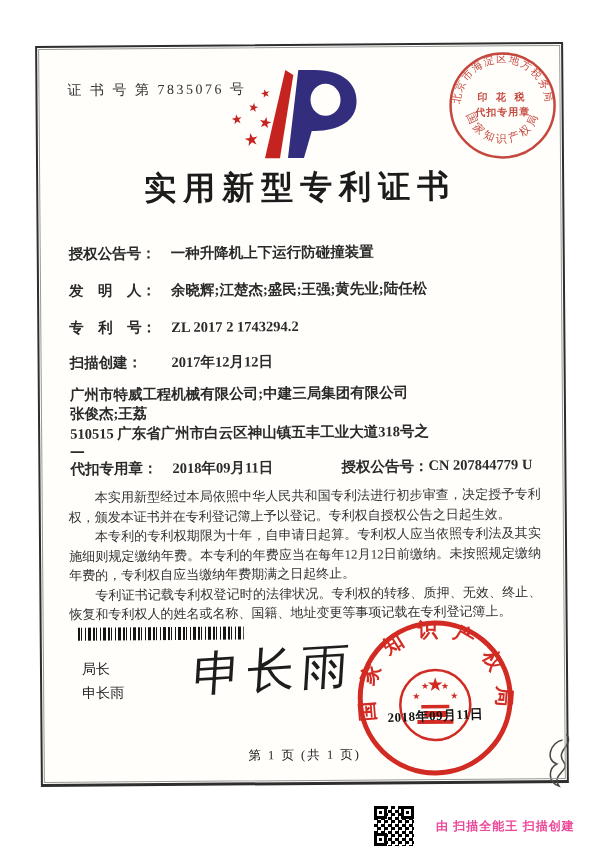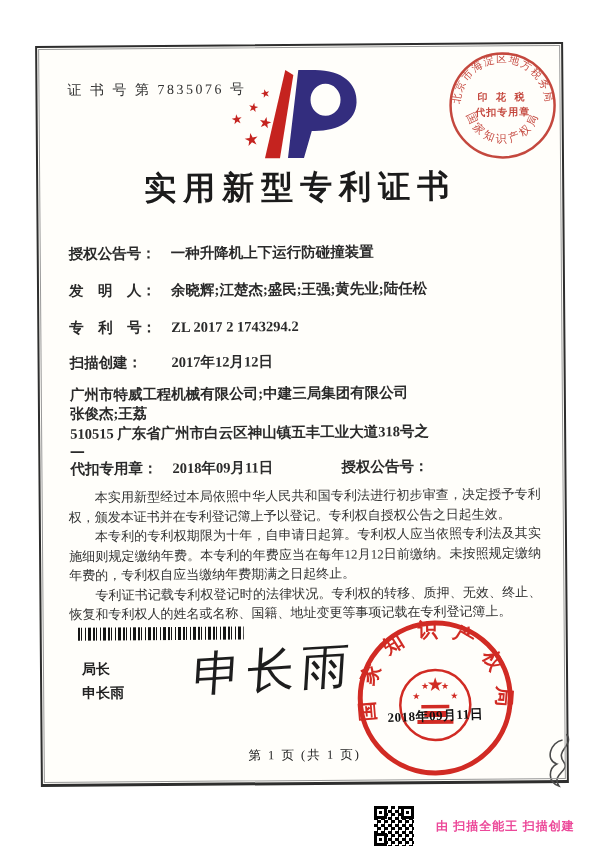--- a/index.html
+++ b/index.html
@@ -45,21 +45,21 @@
   .body-text p{margin:0;text-indent:2em;}
   
   .barcode{
     position:absolute;left:36px;top:580px;width:166px;height:13px;
     background:repeating-linear-gradient(90deg,
       #151515 0 2px,transparent 2px 3px,
       #151515 3px 4px,transparent 4px 7px,
       #151515 7px 8px,transparent 8px 10px,
       #151515 10px 13px,transparent 13px 15px);
   }
-  .director{position:absolute;left:40px;top:610px;font-size:14px;font-weight:bold;line-height:24px;color:#222;}
+  .director{position:absolute;left:40px;top:610px;font-size:14px;font-weight:normal;line-height:24px;color:#222;}
   .signature{
     position:absolute;left:116px;top:592px;width:232px;text-align:center;
     font-size:48px;color:#1d1d1d;letter-spacing:6px;
     transform:rotate(-3deg) skewX(-7deg);
   }
   .seal{position:absolute;left:312px;top:572px;opacity:.95;}
   .seal-date{
     position:absolute;left:298px;top:662px;width:190px;text-align:center;
     font-size:13px;font-weight:bold;color:#101010;letter-spacing:.5px;
     transform:rotate(-2deg);z-index:3;
@@ -149,20 +149,21 @@
       <div>510515 广东省广州市白云区神山镇五丰工业大道318号之</div>
       <div>一</div>
     </span>
   </div>
   <div class="row r7">
     <span class="lbl">代扣专用章：</span>
     <span class="val">2018年09月11日</span>
   </div>
   <div class="grant2">
     <span class="lbl">授权公告号：</span>
+    <span class="val">CN 207844779 U</span>
   </div>
 
   <div class="body-text">
     <p>本实用新型经过本局依照中华人民共和国专利法进行初步审查，决定授予专利权，颁发本证书并在专利登记簿上予以登记。专利权自授权公告之日起生效。</p>
     <p>本专利的专利权期限为十年，自申请日起算。专利权人应当依照专利法及其实施细则规定缴纳年费。本专利的年费应当在每年12月12日前缴纳。未按照规定缴纳年费的，专利权自应当缴纳年费期满之日起终止。</p>
     <p>专利证书记载专利权登记时的法律状况。专利权的转移、质押、无效、终止、恢复和专利权人的姓名或名称、国籍、地址变更等事项记载在专利登记簿上。</p>
   </div>
 
   <div class="barcode"></div>
 

